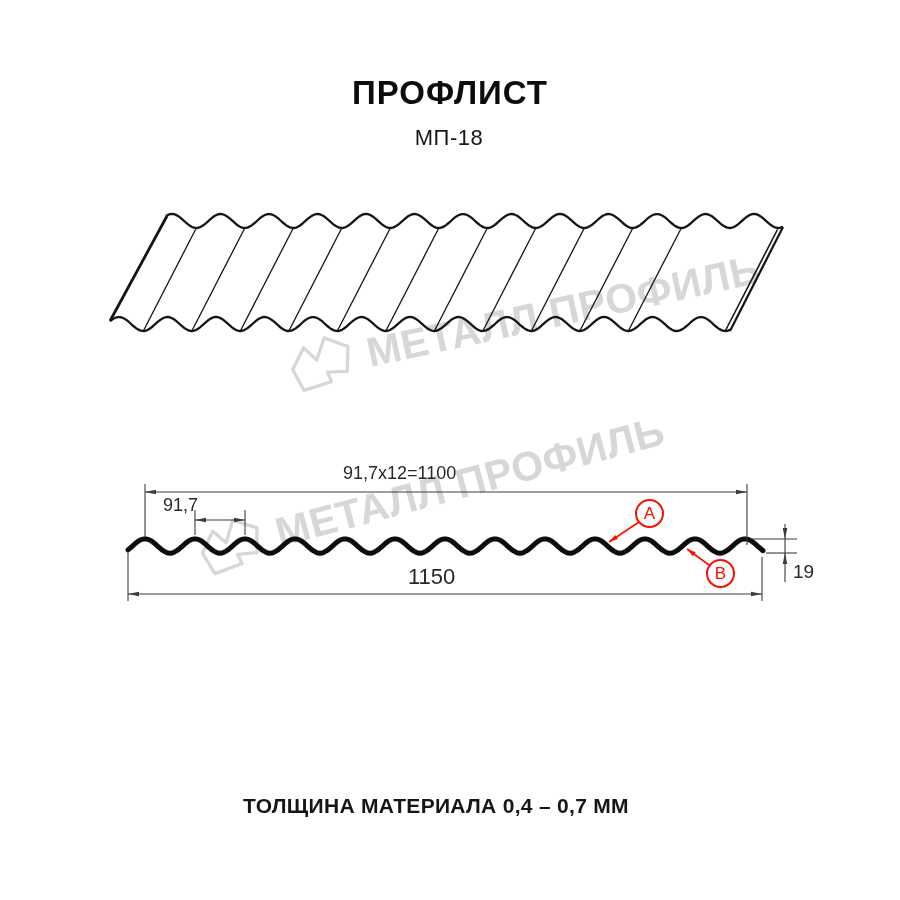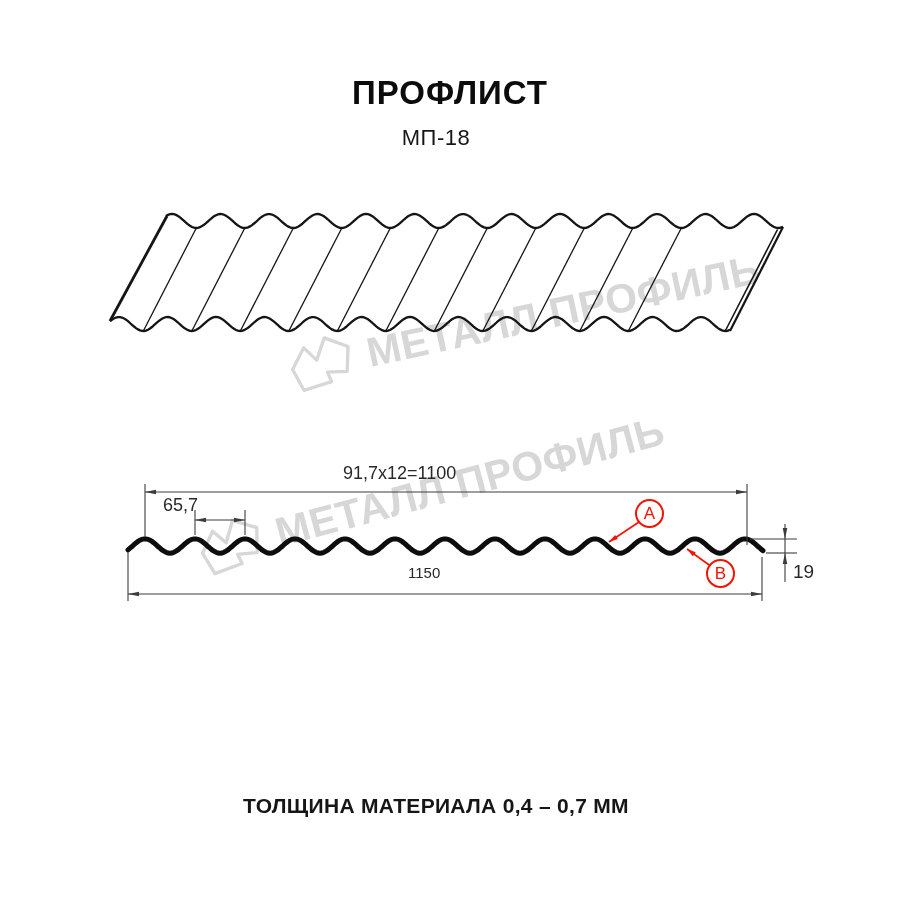--- a/index.html
+++ b/index.html
@@ -13,21 +13,21 @@
     position:relative;width:900px;height:900px;background:#ffffff;
     overflow:hidden;font-family:"Liberation Sans", sans-serif;
   }
   
   .title{
     position:absolute;left:0;top:74px;width:900px;text-align:center;
     font-size:33px;font-weight:700;letter-spacing:1px;color:#0c0c0c;
   }
   .subtitle{
     position:absolute;left:0;top:125px;width:872px;text-align:center;
-    font-size:22px;font-weight:500;letter-spacing:.5px;color:#161616;
+    font-size:22px;font-weight:500;letter-spacing:.5px;color:#161616;padding-left:13px;
   }
   .footer-note{
     position:absolute;left:0;top:794px;width:872px;text-align:center;
     font-size:21px;font-weight:700;letter-spacing:.3px;color:#161616;
   }
   
   .wm{
     position:absolute;display:flex;align-items:center;gap:12px;
     transform-origin:0 50%;z-index:1;white-space:nowrap;
   }
@@ -36,21 +36,21 @@
   .wm .wm-text{
     font-size:41px;font-weight:700;color:var(--wm);letter-spacing:0.5px;line-height:54px;
   }
   .wm svg{display:block;}
   
   #art{position:absolute;left:0;top:0;z-index:2;}
   .lbl{position:absolute;z-index:3;color:#282828;font-size:18px;}
   .lbl.center{text-align:left;}
   .lbl-total{left:343px;top:463px;width:200px;}
   .lbl-pitch{left:163px;top:495px;width:120px;}
-  .lbl-width{left:408px;top:564px;width:120px;font-size:15px;}
+  .lbl-width{left:408px;top:564px;width:120px;font-size:22px;}
   .lbl-height{left:793px;top:561px;font-size:19px;}
   
   .callout{
     position:absolute;z-index:3;width:25px;height:25px;border-radius:50%;
     border:2.5px solid var(--accent);color:var(--accent);
     display:flex;align-items:center;justify-content:center;
     font-size:17px;font-weight:400;background:transparent;
   }
   .callout-a{left:635px;top:499px;}
   .callout-b{left:706px;top:559px;}
@@ -123,21 +123,21 @@
       </g>
     <g id="g-red">
         <line x1="639" y1="522" x2="609" y2="542" stroke="#f51200" stroke-width="1.6"></line>
         <polygon points="609,542 615.1017021584776,534.9275724981284 617.8752031396036,539.0878239698176" fill="#f51200"></polygon>
         <line x1="710.5" y1="566" x2="687" y2="549" stroke="#f51200" stroke-width="1.6"></line>
         <polygon points="687,549 695.7573191634291,552.2495170517842 692.8267202307856,556.3006391057328" fill="#f51200"></polygon>
       </g>
   </svg>
 
   <div class="lbl center lbl-total">91,7x12=1100</div>
-  <div class="lbl center lbl-pitch">65,7</div>
+  <div class="lbl center lbl-pitch">91,7</div>
   <div class="lbl center lbl-width">1150</div>
   <div class="lbl lbl-height">19</div>
 
   <div class="callout callout-a">
     <span>A</span>
   </div>
   <div class="callout callout-b">
     <span>B</span>
   </div>
 

